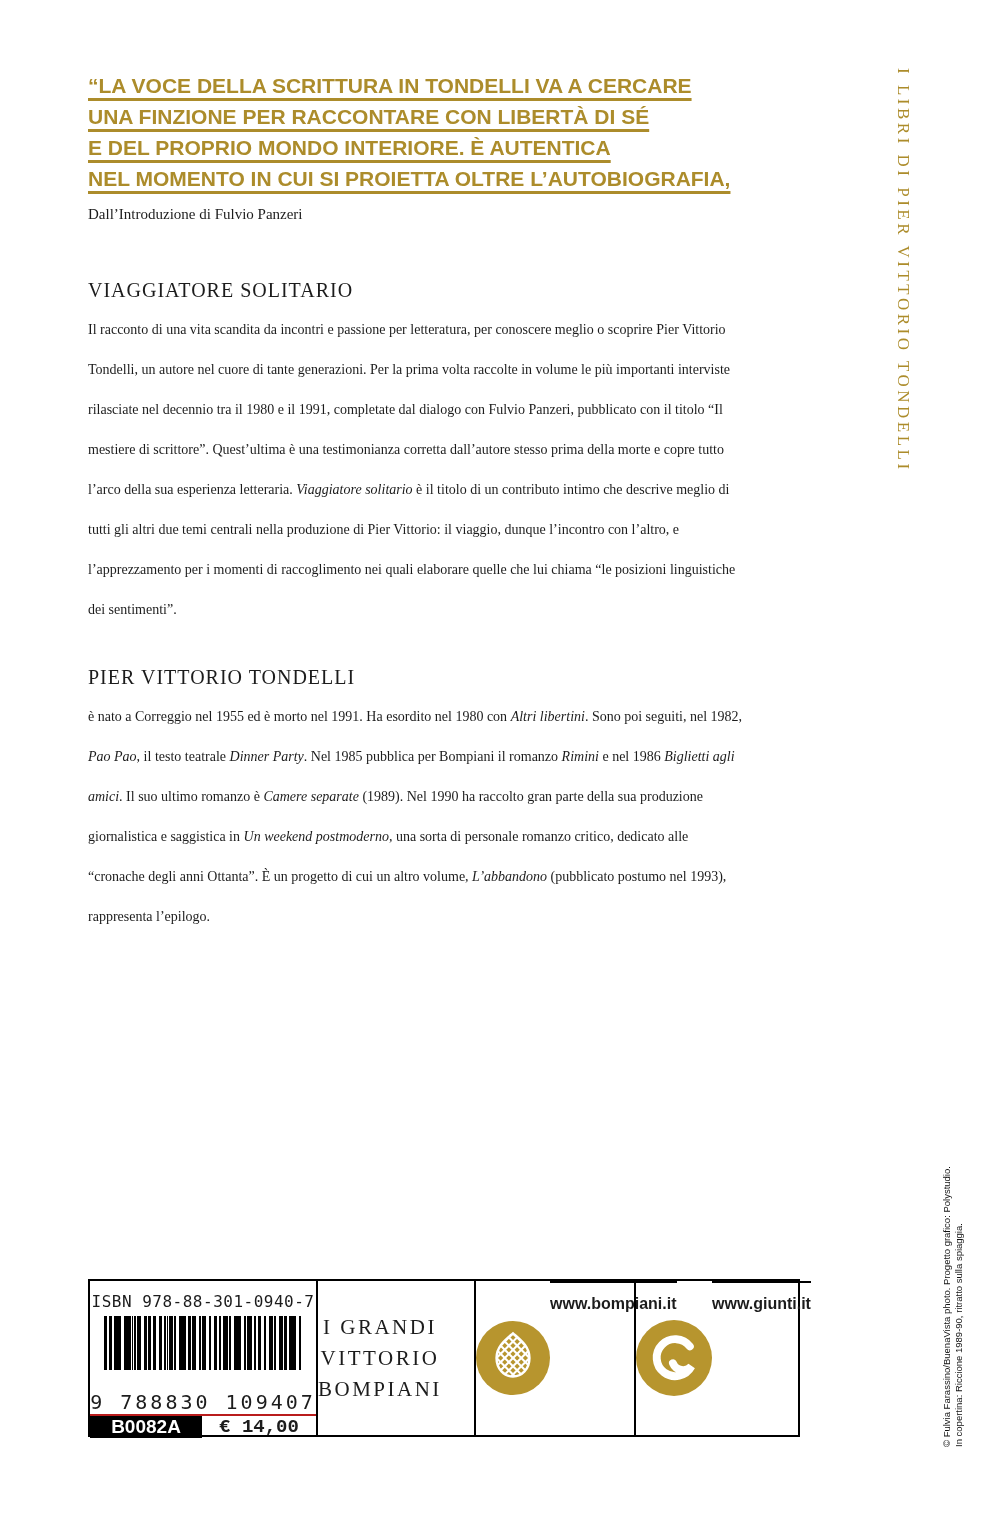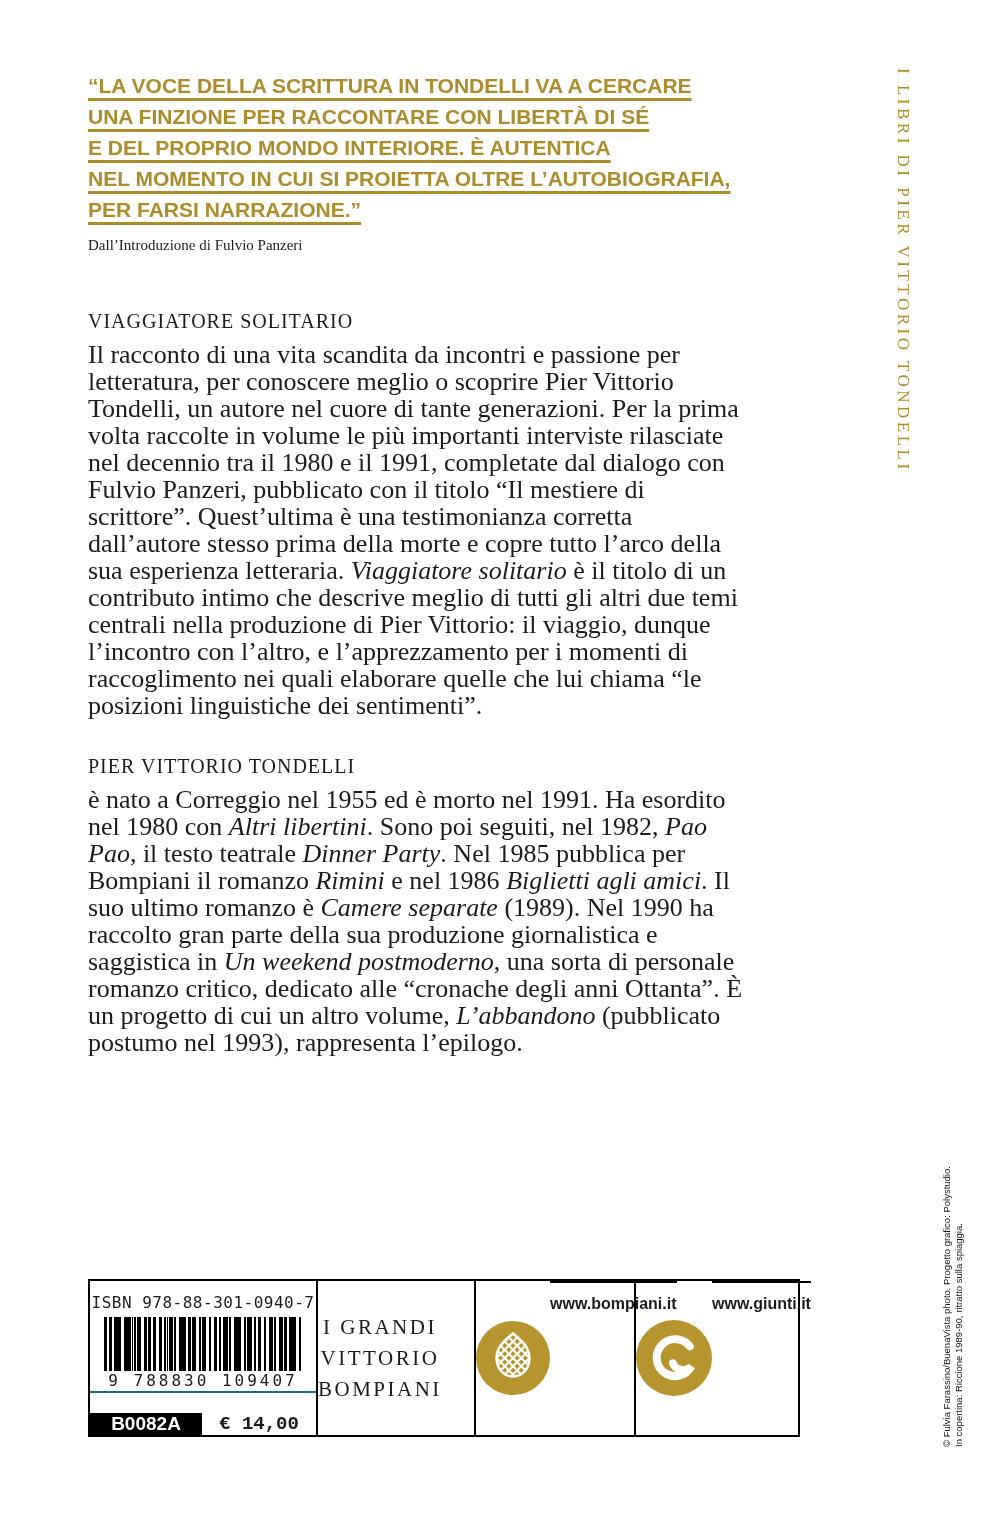--- a/index.html
+++ b/index.html
@@ -27,21 +27,21 @@
   .quote-line{display:block;white-space:nowrap;
               text-decoration:underline;
               text-decoration-thickness:2.5px;text-underline-offset:5px}
 
   .attribution{margin-top:12px;font-size:15px;color:var(--ink)}
 
   .sections{margin-top:56px;width:660px}
   .section{margin-top:0}
   .section + .section{margin-top:36px}
   .section-heading{font-size:20px;letter-spacing:1px;margin-bottom:8px}
-  .section-body{font-size:26px;line-height:27px}
+  .section-body{font-size:14px;line-height:40px}
   .section-body i{font-style:italic}
 
   
   .side-title{
     position:absolute;left:893px;top:68px;
     writing-mode:vertical-rl;text-orientation:mixed;
     font-size:17px;letter-spacing:3.5px;color:var(--gold);
     font-family:"Liberation Serif",serif;white-space:nowrap;
   }
   .credits{
@@ -59,33 +59,33 @@
     display:flex;border:2px solid #000;background:#fff;
   }
   .fcol{height:100%}
   .fcol + .fcol{border-left:2px solid #000}
   .col-isbn{width:226px;display:flex;flex-direction:column}
   .col-series{width:158px;display:flex;align-items:center;}
   .col-logo{width:160px;display:flex;}
   .col-logo.last{width:158px}
 
   .fmain{flex:1;display:flex;flex-direction:column;align-items:center;justify-content:center}
-  .fbottom{height:44px;border-top:2px solid #0f766e;display:flex;align-items:flex-end}
+  .fbottom{height:44px;border-top:2px solid #b91c1c;display:flex;align-items:flex-end}
 
   .isbn-label{font-family:"DejaVu Sans Mono",monospace;font-size:16px;
               letter-spacing:0.5px;margin-top:11px}
   .barcode{
     width:198px;height:54px;margin-top:5px;background-color:#fff;
     background-image:
       repeating-linear-gradient(90deg,#000 0 2px,transparent 2px 5px),
       repeating-linear-gradient(90deg,#000 0 1px,transparent 1px 7px),
       repeating-linear-gradient(90deg,#000 0 3px,transparent 3px 11px);
   }
-  .barcode-digits{font-family:"DejaVu Sans Mono",monospace;font-size:16px;
-                  letter-spacing:3px;margin-top:0}
+  .barcode-digits{font-family:"DejaVu Sans Mono",monospace;font-size:20px;
+                  letter-spacing:3px;margin-top:20px}
 
   .code-badge{width:112px;background:#000;color:#fff;
               font-family:"Liberation Sans",sans-serif;font-weight:bold;font-size:19px;
               display:flex;align-items:center;justify-content:center}
   .price{flex:1;font-family:Liberation Mono, monospace;font-weight:bold;font-size:19px;
          display:flex;align-items:center;justify-content:center}
 
   .series-block{text-align:center;font-size:21px;letter-spacing:2.5px;line-height:31px}
 
   .url-box{height:44px;border-top:2px solid #000;
@@ -99,21 +99,20 @@
 
 <div class="page">
 
   <div class="main-col">
 
     <div class="quote">
       <span class="quote-line">“LA VOCE DELLA SCRITTURA IN TONDELLI VA A CERCARE</span>
       <span class="quote-line">UNA FINZIONE PER RACCONTARE CON LIBERTÀ DI SÉ</span>
       <span class="quote-line">E DEL PROPRIO MONDO INTERIORE. È AUTENTICA</span>
       <span class="quote-line">NEL MOMENTO IN CUI SI PROIETTA OLTRE L’AUTOBIOGRAFIA,</span>
-      <span class="quote-line">PER FARSI NARRAZIONE.”</span>
     </div>
 
     <div class="attribution">Dall’Introduzione di Fulvio Panzeri</div>
 
     <div class="sections">
         <div class="section">
           <div class="section-heading">VIAGGIATORE SOLITARIO</div>
           <p class="section-body"><span>Il racconto di una vita scandita da incontri e passione per letteratura, per conoscere meglio o scoprire Pier Vittorio Tondelli, un autore nel cuore di tante generazioni. Per la prima volta raccolte in volume le più importanti interviste rilasciate nel decennio tra il 1980 e il 1991, completate dal dialogo con Fulvio Panzeri, pubblicato con il titolo “Il mestiere di scrittore”. Quest’ultima è una testimonianza corretta dall’autore stesso prima della morte e copre tutto l’arco della sua esperienza letteraria. </span><i>Viaggiatore solitario</i><span> è il titolo di un contributo intimo che descrive meglio di tutti gli altri due temi centrali nella produzione di Pier Vittorio: il viaggio, dunque l’incontro con l’altro, e l’apprezzamento per i momenti di raccoglimento nei quali elaborare quelle che lui chiama “le posizioni linguistiche dei sentimenti”.</span></p>
         </div>
         <div class="section">

